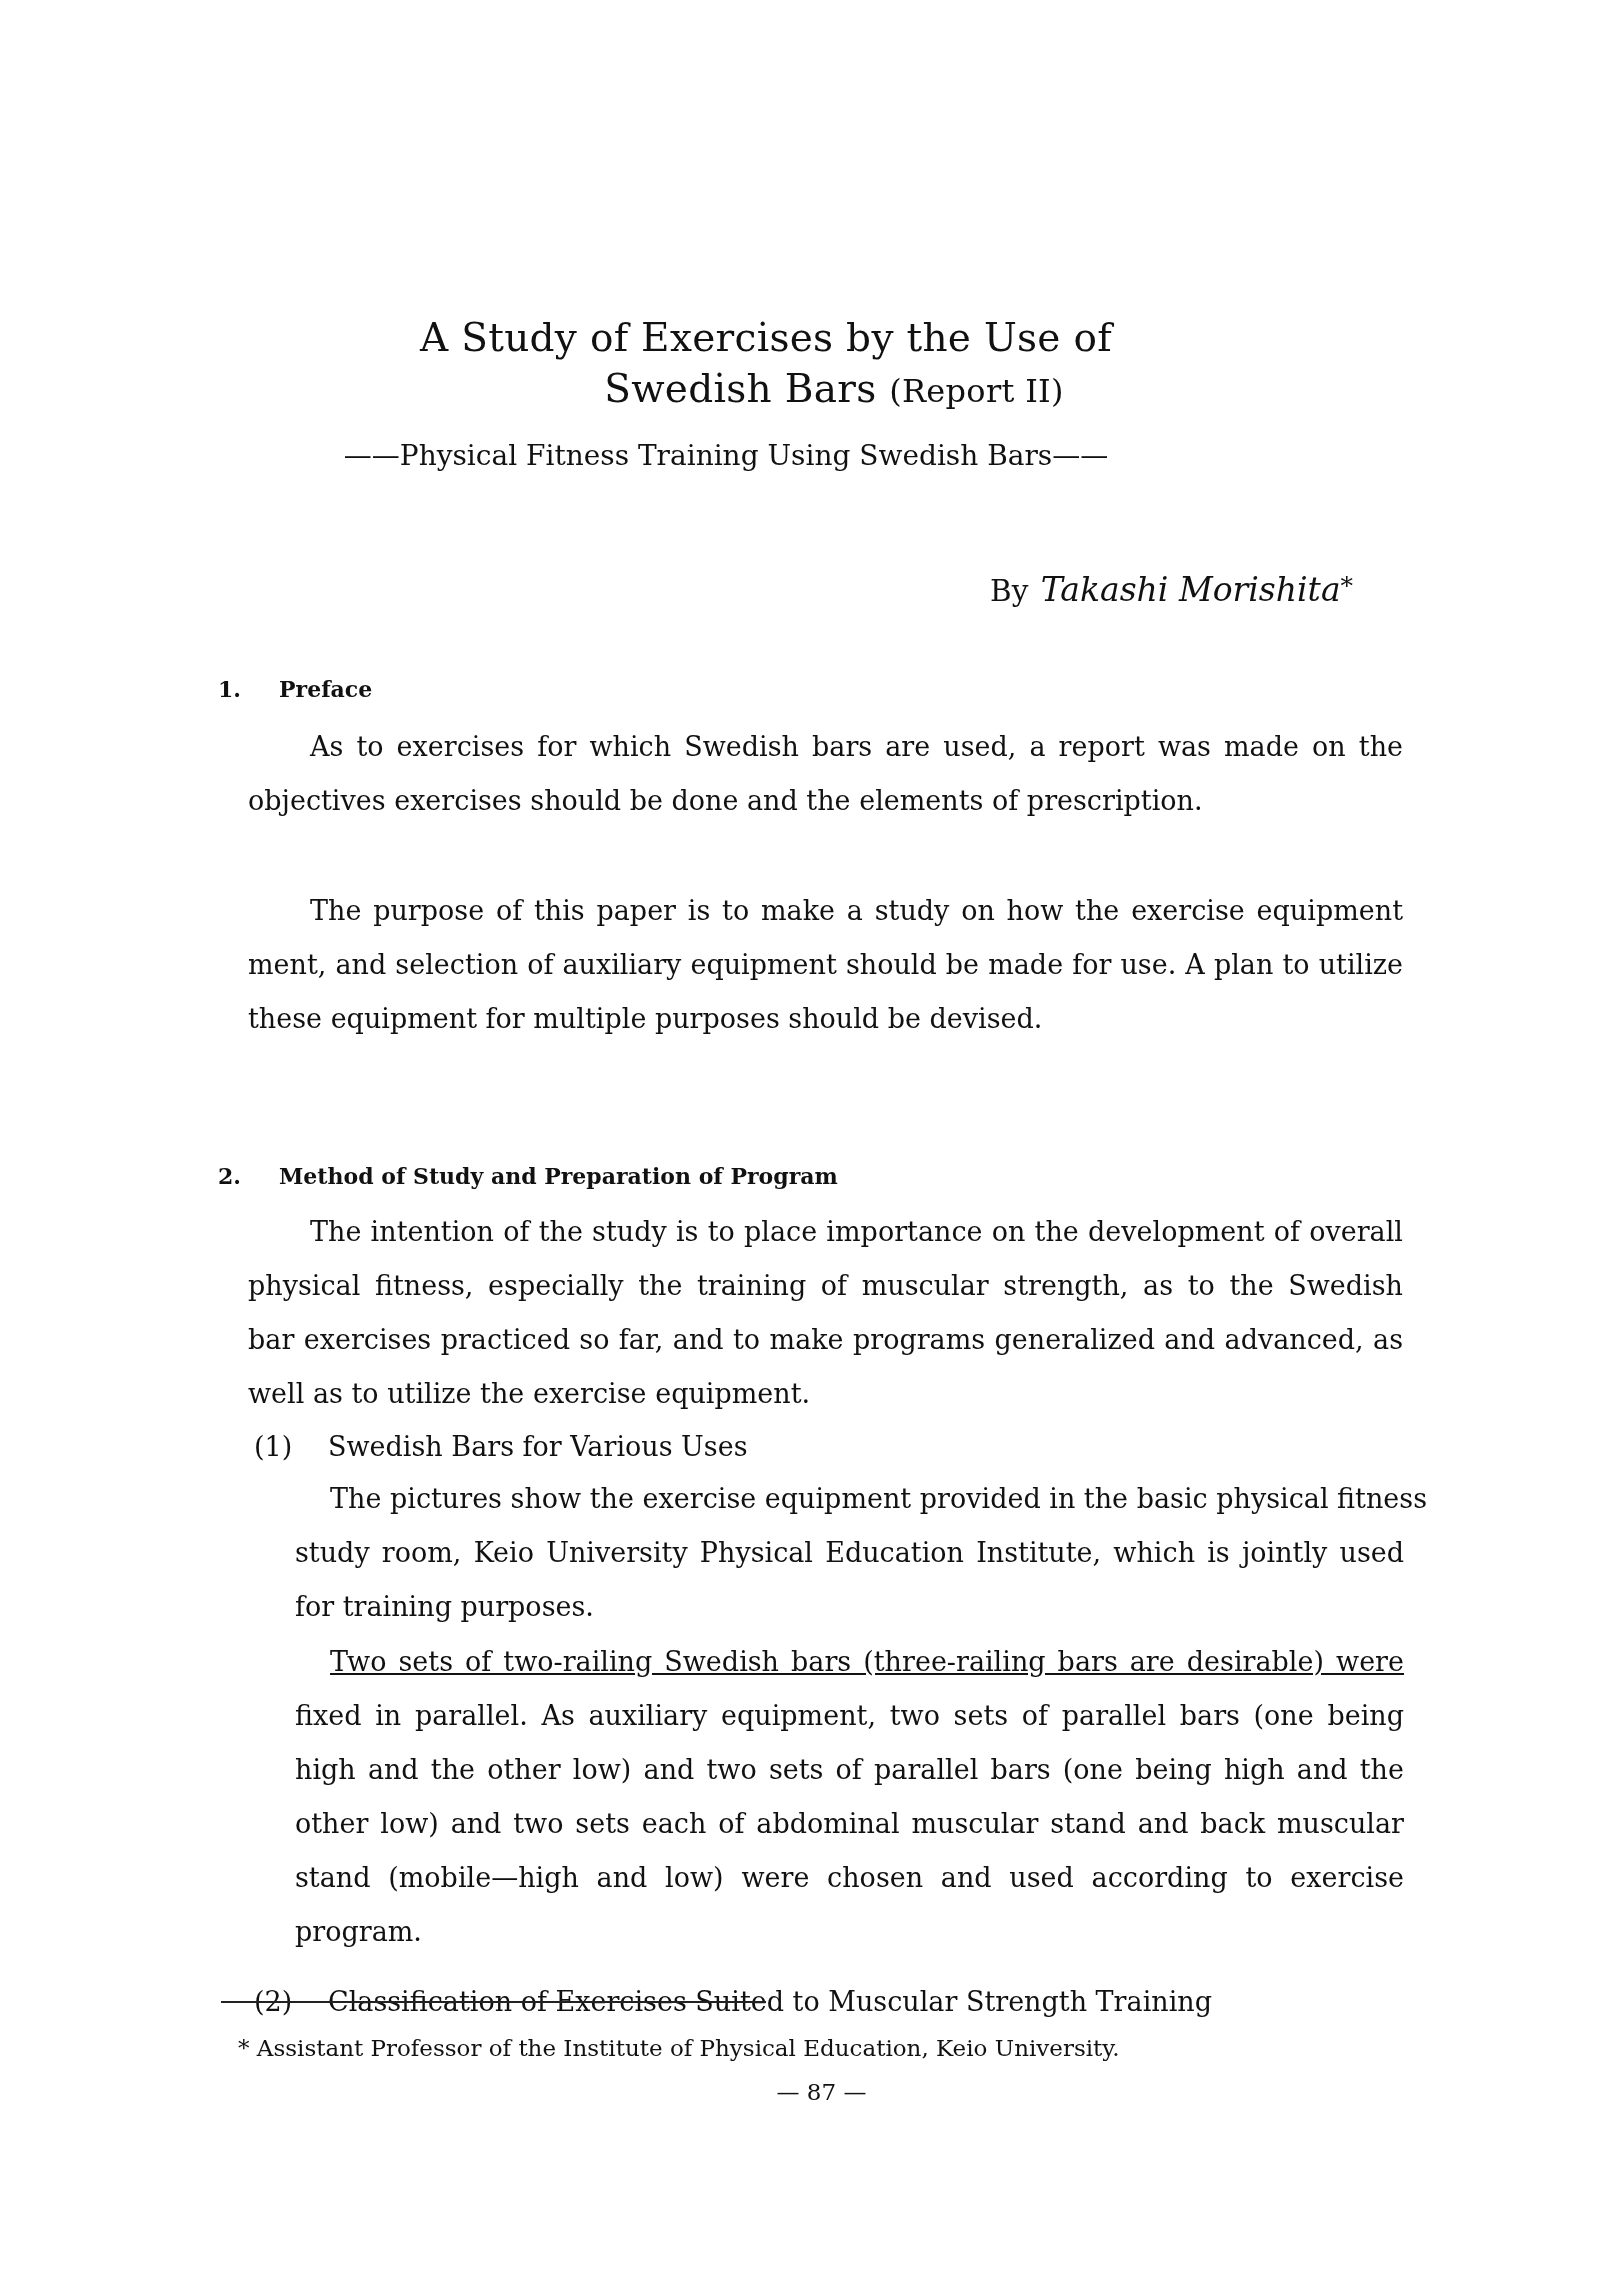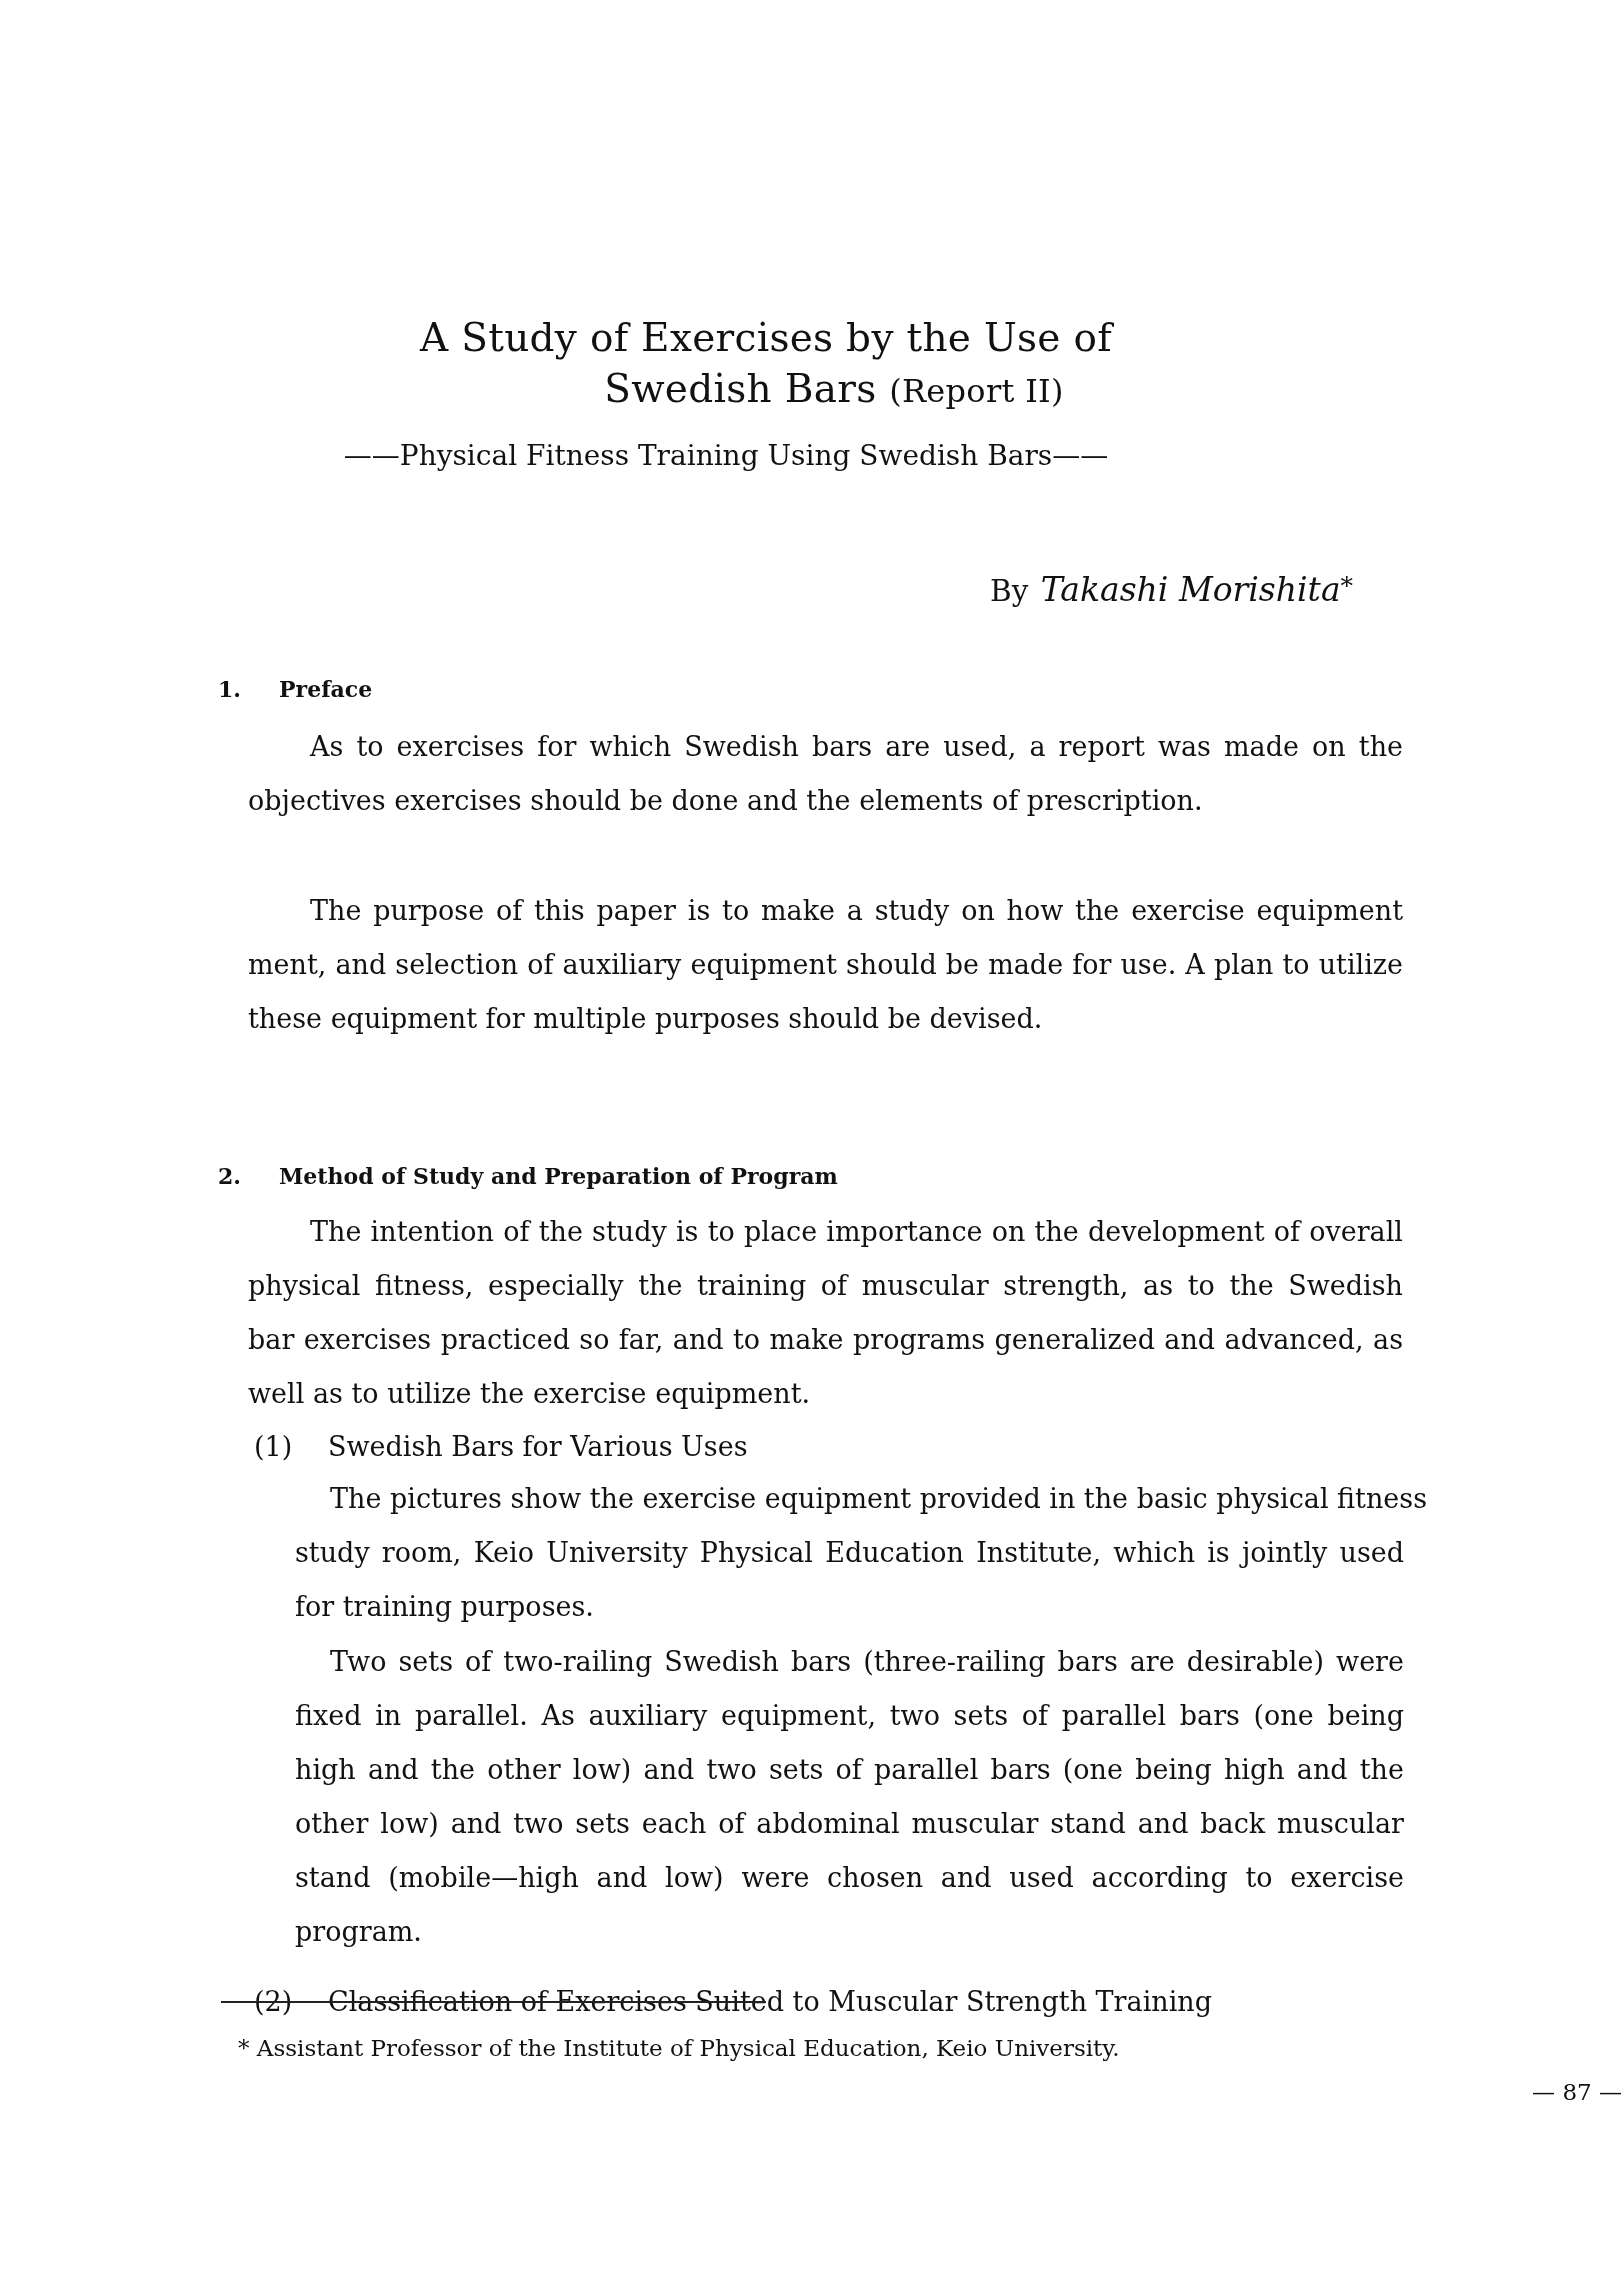--- a/index.html
+++ b/index.html
@@ -38,21 +38,21 @@
   .line {
     display: block; white-space: nowrap; height: 54px;
     text-align: justify; text-align-last: justify;
   }
   .line.last { text-align-last: left; }
 
   .rule {
     left: 221px; top: 2001px; width: 545px; height: 2.3px; background: #222;
   }
   .footnote { top: 2037px; left: 238px; font-size: 23px; line-height: 1; white-space: nowrap; }
-  .pageno { top: 2081px; left: 0; width: 1622px; text-align: right; font-size: 23px; line-height: 1; padding-left: 21px; box-sizing: border-box; }
+  .pageno { top: 2081px; left: 0; width: 1622px; text-align: center; font-size: 23px; line-height: 1; padding-left: 21px; box-sizing: border-box; }
 </style>
 </head>
 <body>
 
 <div class="abs title title-1">A Study of Exercises by the Use of</div>
 <div class="abs title title-2">
   <span>Swedish Bars</span>
   <span class="report">(Report II)</span>
 </div>
 <div class="abs subtitle">——Physical Fitness Training Using Swedish Bars——</div>
@@ -91,21 +91,21 @@
   <span class="num">(1)</span><span>Swedish Bars for Various Uses</span>
 </div>
 
 <div class="abs para" style="left:295px; top:1472px; width:1109px;">
   <span class="line" style="padding-left:35px;">The pictures show the exercise equipment provided in the basic physical fitness</span>
   <span class="line">study room, Keio University Physical Education Institute, which is jointly used</span>
   <span class="line last">for training purposes.</span>
 </div>
 
 <div class="abs para" style="left:295px; top:1635px; width:1109px;">
-  <span class="line" style="padding-left:35px;">Two sets of two-railing Swedish bars (three-railing bars are desirable) were</span>
+  <span class="line" style="padding-left:35px;text-decoration:underline;">Two sets of two-railing Swedish bars (three-railing bars are desirable) were</span>
   <span class="line">fixed in parallel.  As auxiliary equipment, two sets of parallel bars (one being</span>
   <span class="line">high and the other low) and two sets of parallel bars (one being high and the</span>
   <span class="line">other low) and two sets each of abdominal muscular stand and back muscular</span>
   <span class="line">stand (mobile—high and low) were chosen and used according to exercise</span>
   <span class="line last">program.</span>
 </div>
 
 <div class="abs subheading" style="left:254px; top:1988px;">
   <span class="num">(2)</span><span>Classification of Exercises Suited to Muscular Strength Training</span>
 </div>

